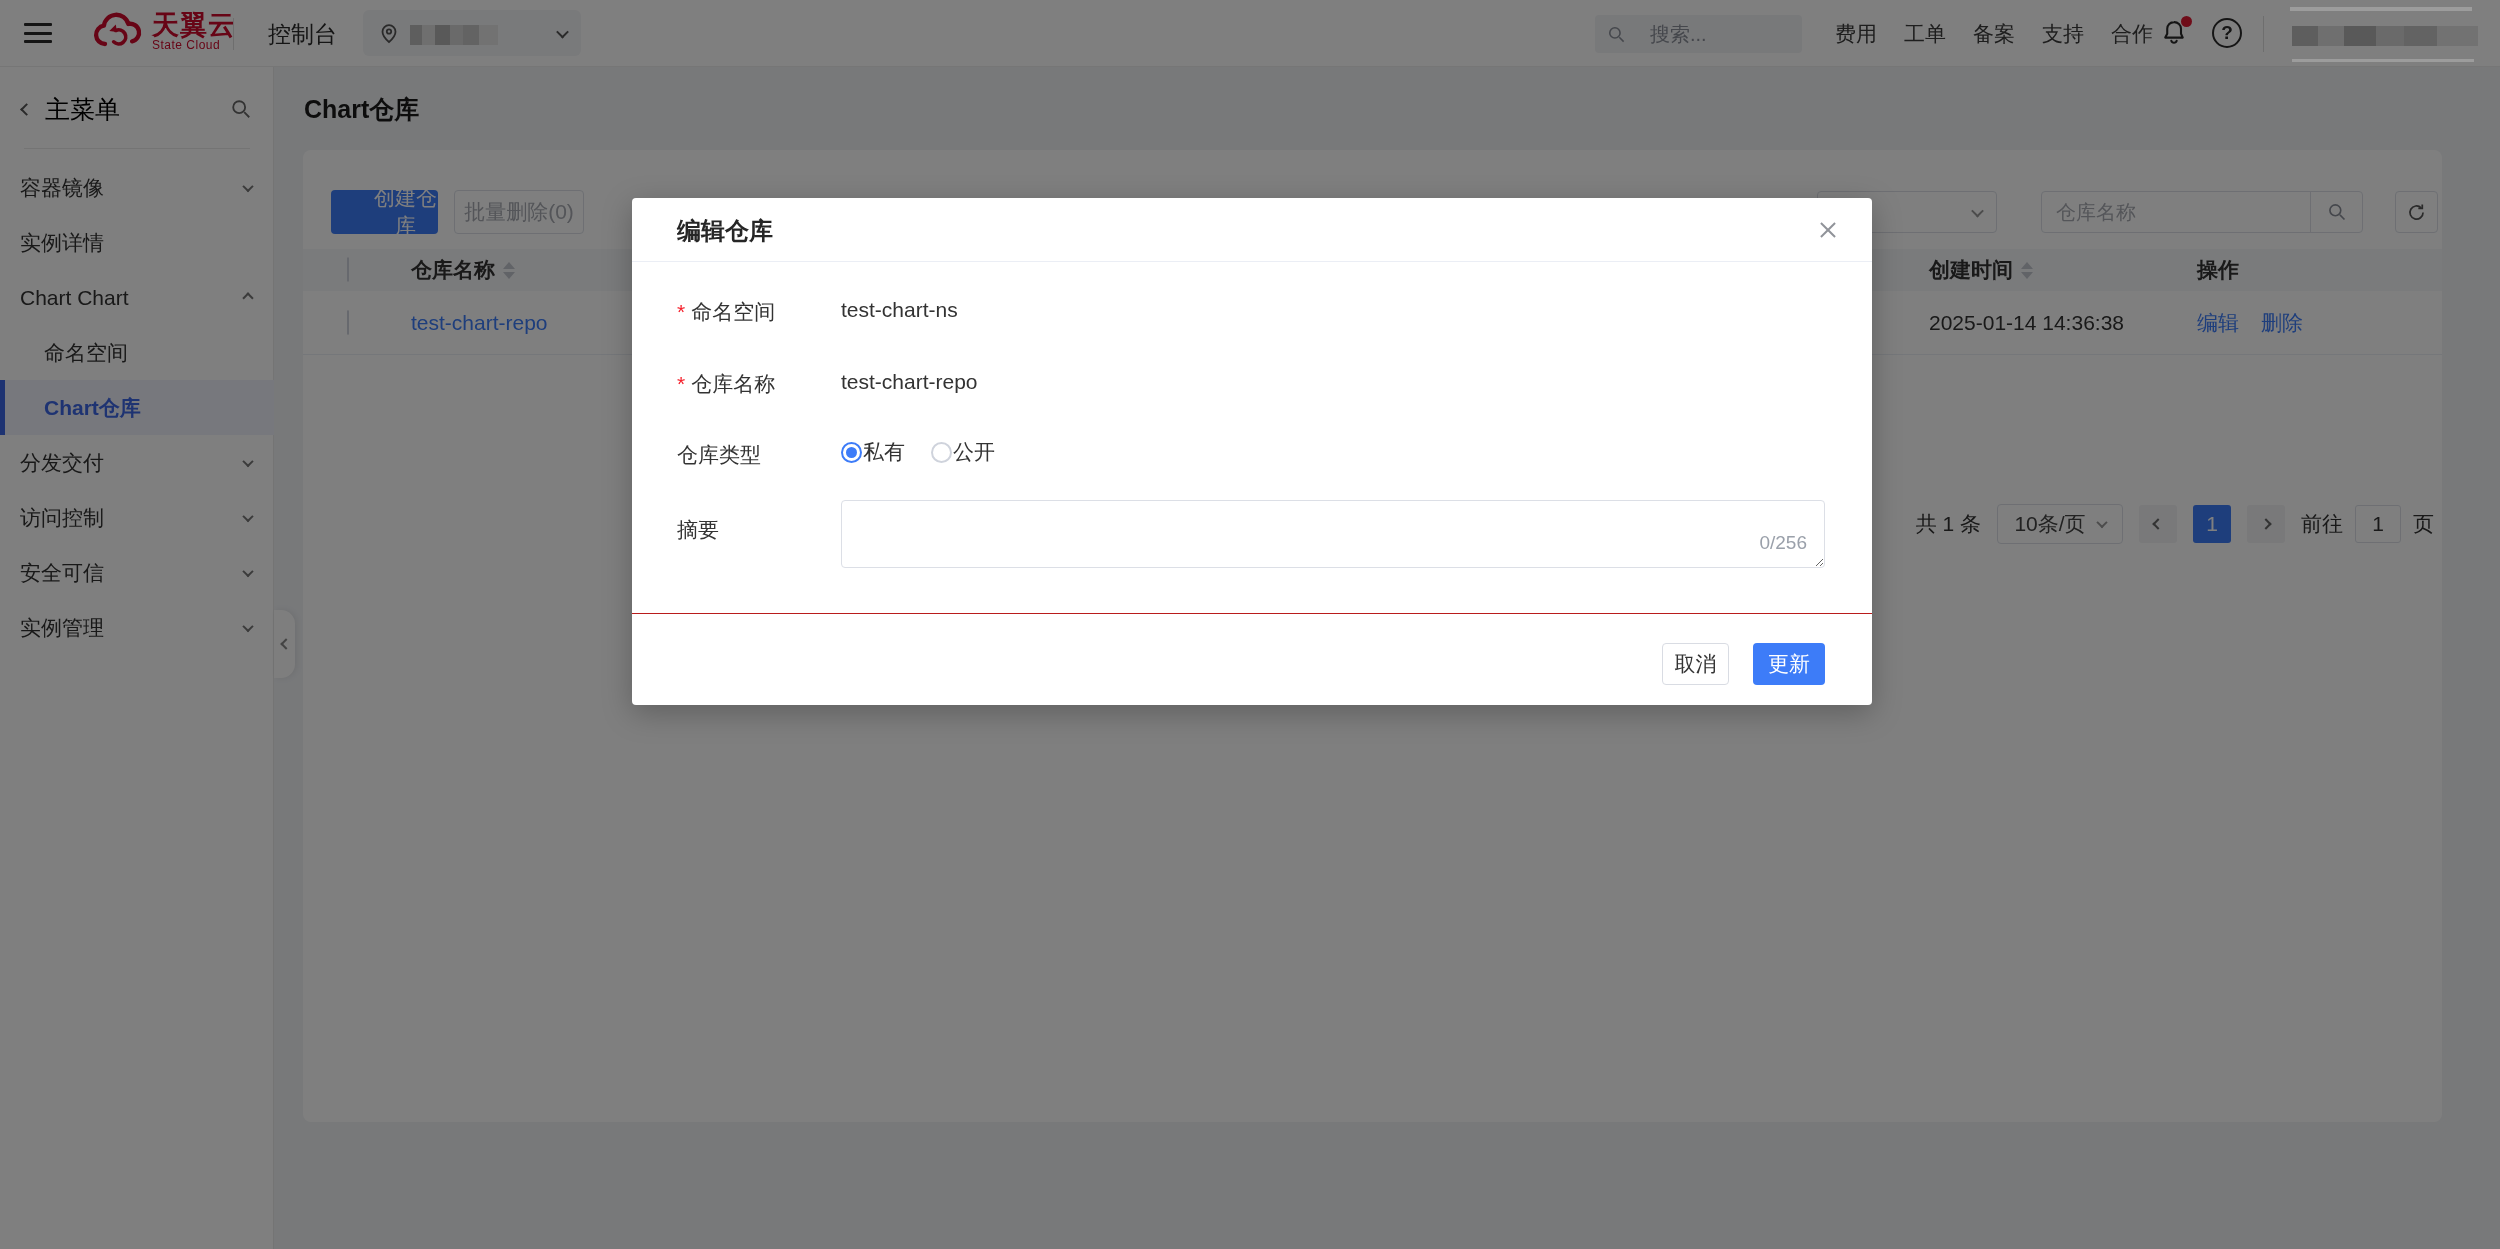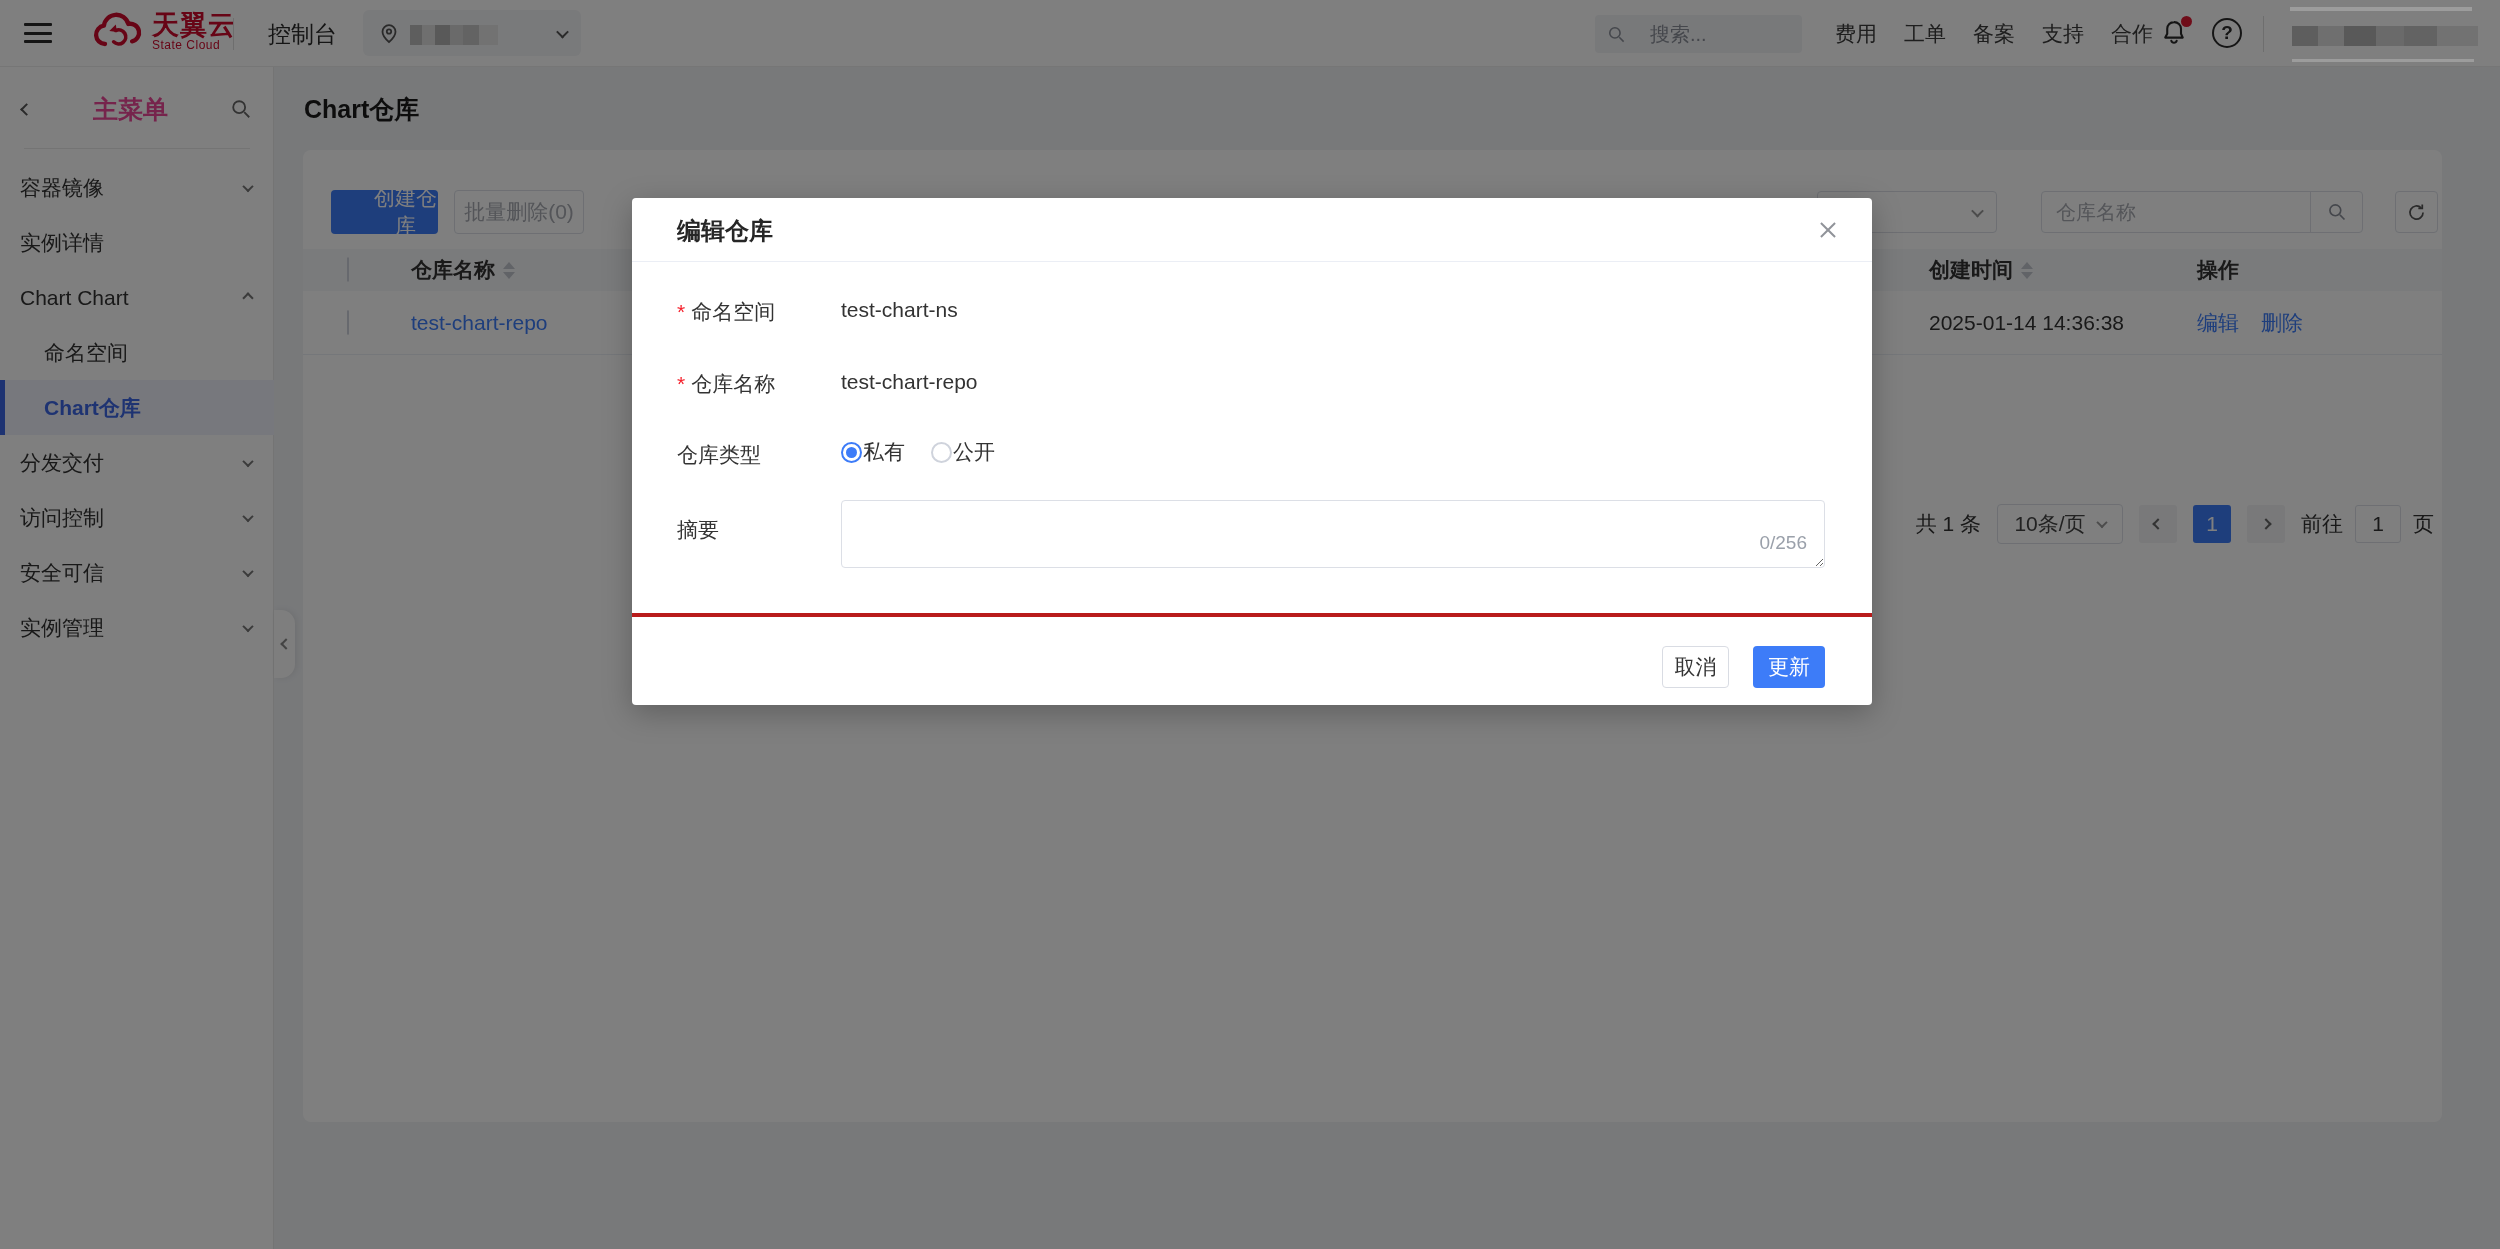--- a/index.html
+++ b/index.html
@@ -39,21 +39,21 @@
   .redact { position:absolute; z-index:60; }
   .mosaic { background:linear-gradient(90deg,#5e5e5e 0 14%,#6f6f6f 14% 28%,#595959 28% 45%,#6a6a6a 45% 60%,#636363 60% 78%,#727272 78% 100%); }
   .r-loc { left:410px; top:25px; width:88px; height:20px; }
   .r-user { left:2292px; top:26px; width:186px; height:20px; }
   .r-bar-t { left:2290px; top:7px; width:182px; height:4px; background:#9c9c9c; }
   .r-bar-b { left:2292px; top:59px; width:182px; height:3px; background:#9c9c9c; }
 
   
   .sb { position:absolute; left:0; top:67px; width:274px; height:1182px; background:#fff; border-right:1px solid #e9e9e9; z-index:5; }
   .sb-head { position:absolute; left:0; top:20px; width:274px; height:44px; display:flex; align-items:center; padding:0 22px; gap:14px; }
-  .sb-title { font-size:25px; font-weight:bold; color:#ec4899; flex:1;text-align:center; }
+  .sb-title { font-size:25px; font-weight:normal; color:#000000; flex:1; }
   .sb-head .chev.left { border-color:#555; }
   .sb-search { width:22px; height:22px; color:#666; cursor:pointer; }
   .sb-div { position:absolute; left:24px; top:81px; width:226px; height:1px; background:#e8e8e8; }
   .sb-list { position:absolute; left:0; top:93px; width:274px; }
   .sb-item { position:relative; height:55px; display:flex; align-items:center; padding:0 22px 0 20px; font-size:21px; color:#333; cursor:pointer; }
   .sb-item .lbl { flex:1; }
   .sb-item .chev { border-color:#777; width:8px; height:8px; }
   .sb-item.child { padding-left:44px; }
   .sb-item.active { background:#eef1fa; color:#3d66e4; font-weight:bold; }
   .sb-item.active::before { content:""; position:absolute; left:0; top:0; width:5px; height:100%; background:#3d66e4; }
@@ -118,21 +118,21 @@
   .req::before { content:"*"; color:#f5222d; margin-right:6px; font-size:21px; }
   .m-val { position:absolute; left:209px; font-size:21px; color:#333; }
   .radio-g { position:absolute; left:209px; display:flex; align-items:center; gap:26px; }
   .radio-opt { display:flex; align-items:center; gap:1px; cursor:pointer; }
   .radio { width:21px; height:21px; border-radius:50%; border:2px solid #cfd3dc; background:#fff; position:relative; }
   .radio.sel { border-color:#3d7cf8; }
   .radio.sel::after { content:""; position:absolute; inset:3px; border-radius:50%; background:#3d7cf8; }
   .m-ta { position:absolute; left:209px; top:302px; width:984px; height:68px; }
   .m-ta textarea { width:100%; height:100%; border:1px solid #dcdfe6; border-radius:4px; resize:both; font:inherit; padding:10px 14px; outline:none; color:#333; }
   .ta-count { position:absolute; right:18px; bottom:14px; font-size:19px; color:#9aa0aa; pointer-events:none; }
-  .m-foot { position:absolute; left:0; top:415px; width:100%; height:84px; border-top:4px solid #b91c1c; }
+  .m-foot { position:absolute; left:0; top:415px; width:100%; height:84px; border-top:1px solid #b91c1c; }
   .m-cancel { position:absolute; right:143px; top:29px; width:67px; height:42px; background:#fff; border-color:#d9dce3; color:#333; }
   .m-submit { position:absolute; right:47px; top:29px; width:72px; height:42px; }
 </style>
 </head>
 <body>
 
 <div class="app">
 
   <header class="hdr">
     <div class="hamburger">

